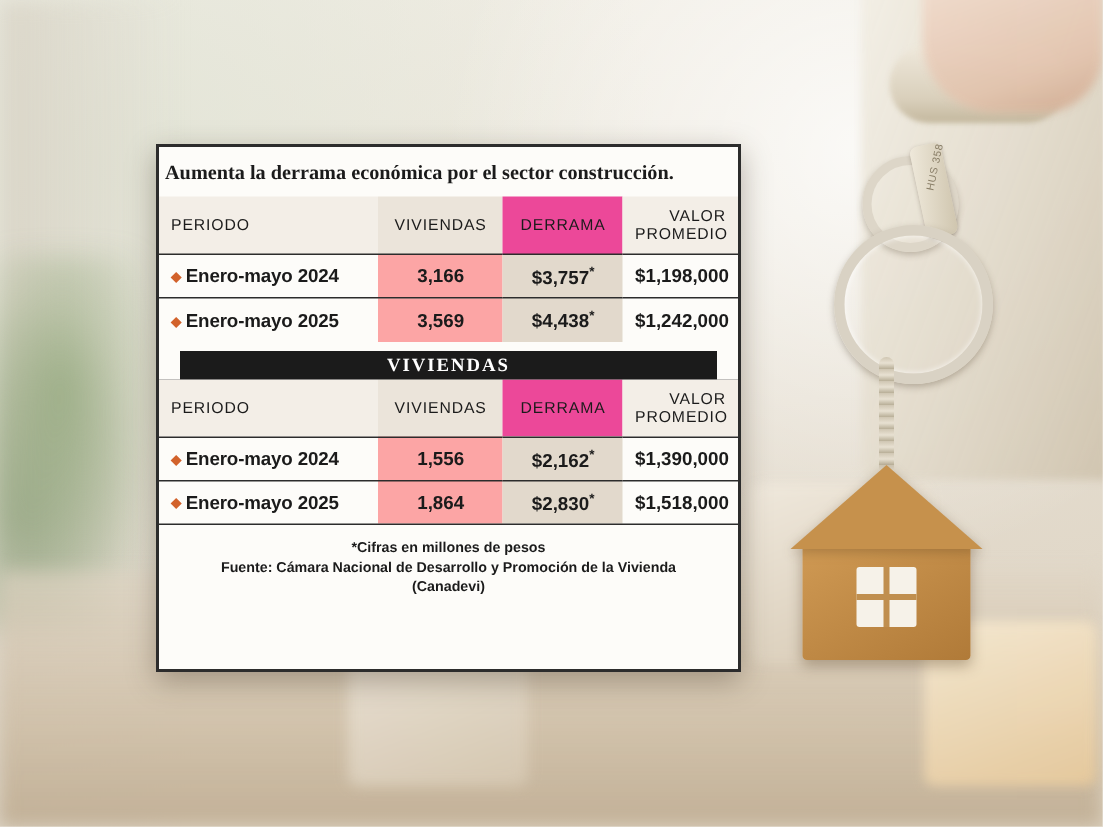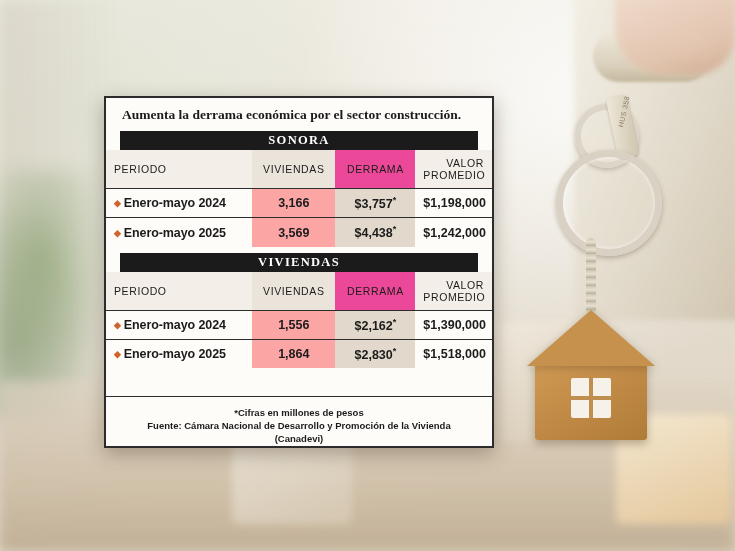--- a/index.html
+++ b/index.html
@@ -241,21 +241,21 @@
     font-weight: bold;
     font-size: 15px;
     letter-spacing: 1.6px;
     color: #1b1b1b;
   }
   .card-subtitle {
     font-family: "Liberation Serif", serif;
     font-size: 13.5px;
     font-weight: bold;
     color: #1b1b1b;
-    padding: 9px 12px 8px 16px;
+    padding: 9px 12px 8px 4px;
     line-height: 1.2;
   }
   .section-band {
     background: #1b1b1b;
     position: relative;
     height: 19px;
     margin: 0 0 0 0;
   }
   .section-band .band-inner {
     position: absolute;
@@ -344,21 +344,20 @@
   .sup { font-size: 9px; vertical-align: super; }
   .card-footer {
     text-align: center;
     font-size: 9.5px;
     color: #1b1b1b;
     font-family: "Liberation Sans", sans-serif;
     font-weight: bold;
     line-height: 1.35;
     padding: 10px 20px 8px 20px;
     border-top: 1px solid #2c2c2c;
-    margin-top: 28px;
   }
   .card-footer .line2 { font-weight: bold; }
   .spacer-6 { height: 6px; }
 </style>
 </head>
 <body>
 
 <div class="scene">
 
   <div class="bg"></div>
@@ -381,27 +380,20 @@
     <div class="house-body"></div>
     <div class="house-roof"></div>
     <div class="house-window"></div>
   </div>
 
   <div class="card">
 
 
     <div class="card-subtitle">Aumenta la derrama económica por el sector construcción.</div>
 
-    <div class="section-band">
-      <div class="band-inner">
-        <span class="section-title">SONORA</span>
-      </div>
-      <div class="notch-l"></div>
-      <div class="notch-r"></div>
-    </div>
 
     <table class="data">
       <thead>
         <tr>
           <th class="c-periodo">PERIODO</th>
           <th class="c-viviendas">VIVIENDAS</th>
           <th class="c-derrama">DERRAMA</th>
           <th class="c-valor">VALOR PROMEDIO</th>
         </tr>
       </thead>

